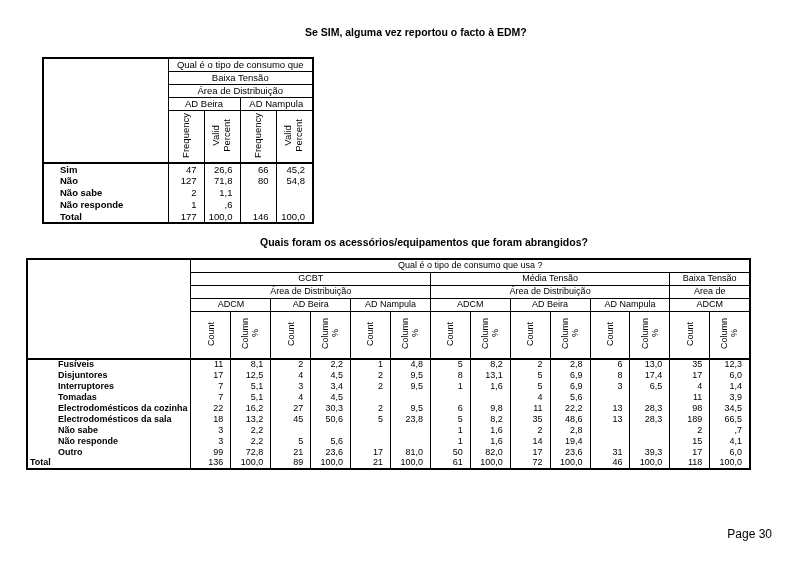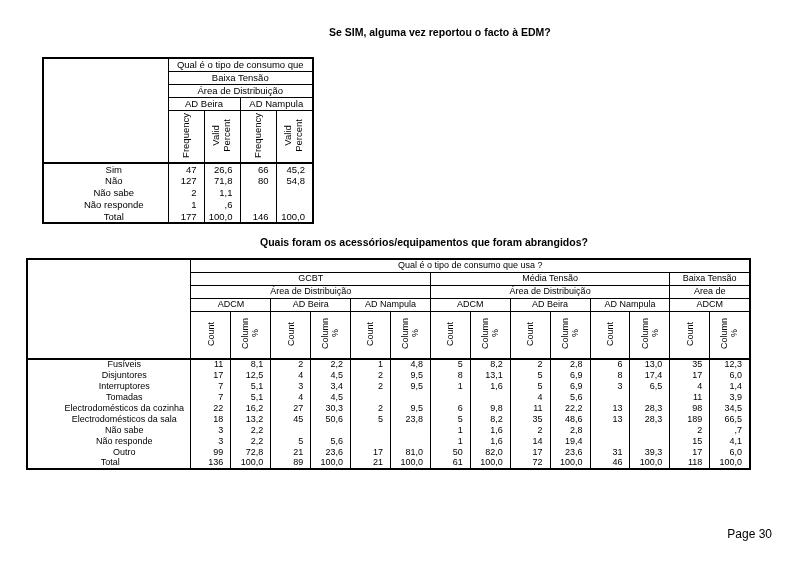--- a/index.html
+++ b/index.html
@@ -1,39 +1,39 @@
 <!DOCTYPE html>
 <html><head>
 <meta charset="utf-8">
 <style>
   html,body{margin:0;padding:0;background:#fff;}
   body{width:800px;height:565px;position:relative;font-family:"Liberation Sans",sans-serif;color:#000;}
   .title{position:absolute;font-weight:bold;font-size:10.5px;white-space:nowrap;}
-  #title1{left:305px;top:26px;margin-left:24px;}
+  #title1{left:305px;top:26px;}
   #title2{left:260px;top:236px;}
   #pageno{position:absolute;right:28px;top:527px;font-size:12px;}
 
   table{border-collapse:collapse;table-layout:fixed;position:absolute;border:2px solid #000;}
   td{padding:0;margin:0;overflow:hidden;white-space:nowrap;line-height:1.05;}
 
   #t1{left:42px;top:57px;width:270px;font-size:9.5px;padding-left:16px;}
   #t2{left:26px;top:258px;width:725px;font-size:9px;}
 
   .hdr{border-bottom:1px solid #000;border-left:1px solid #000;text-align:center;vertical-align:middle;}
   .corner{border-right:1px solid #000;}
   .h13{height:13px;}
   .rotrow1{height:53px;}
   .rotrow2{height:48px;}
   .rot{border-left:1px solid #000;text-align:center;vertical-align:middle;}
   .vert{display:inline-block;writing-mode:vertical-rl;transform:rotate(180deg);white-space:pre-line;line-height:1.15;}
   tbody tr td{border-top:2px solid #000;}
   tbody tr + tr td{border-top:none;}
   #t1 tbody tr{height:12px;}
   #t2 tbody tr{height:11px;margin-top:36px;}
-  .rowlabel{text-align:center;padding-left:16px;vertical-align:middle;}
+  .rowlabel{text-align:left;padding-left:16px;vertical-align:middle;font-weight:bold;}
   #t2 .rowlabel{padding-left:30px;}
   #t2 .rowlabel.total{padding-left:2px;}
   .num{border-left:1px solid #000;text-align:right;padding-right:7px;vertical-align:middle;}
 </style>
 </head>
 <body>
 
 <div id="title1" class="title">Se SIM, alguma vez reportou o facto à EDM?</div>
 
 <table id="t1">

